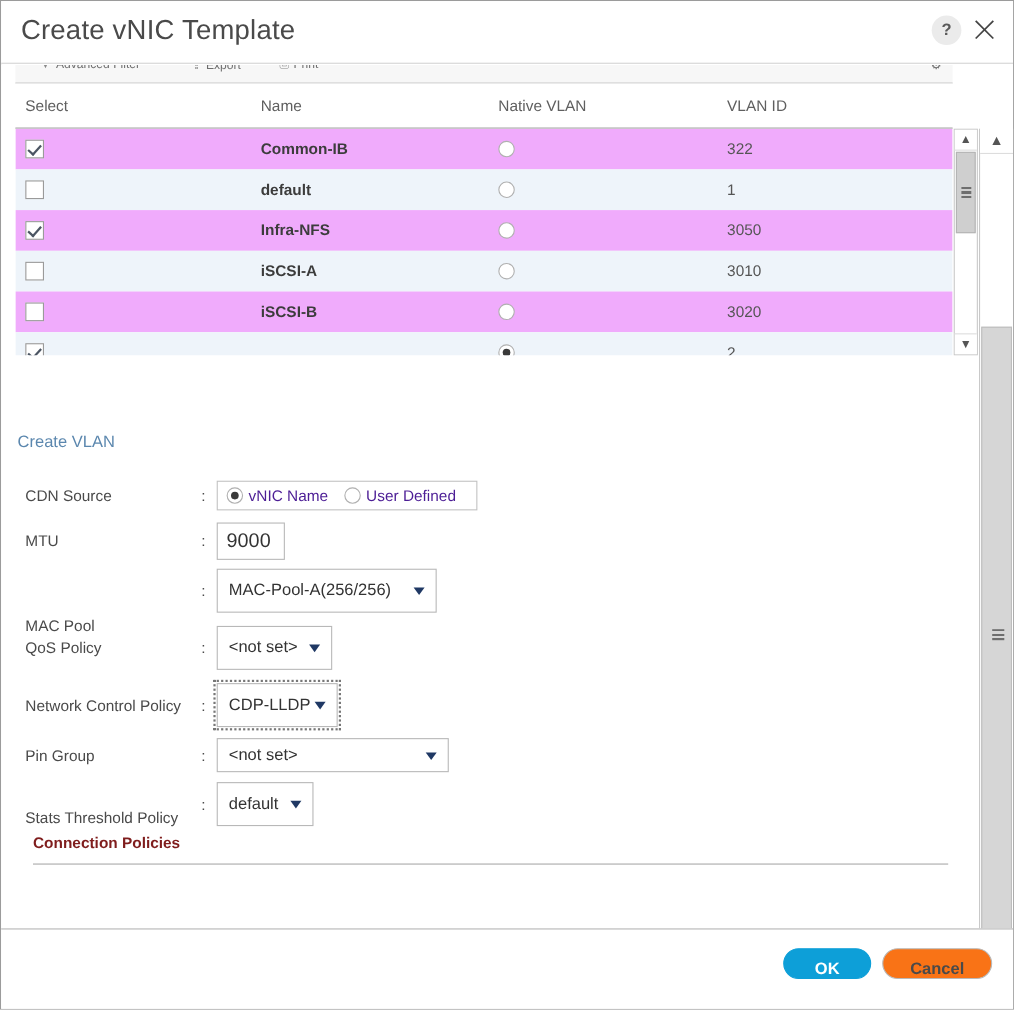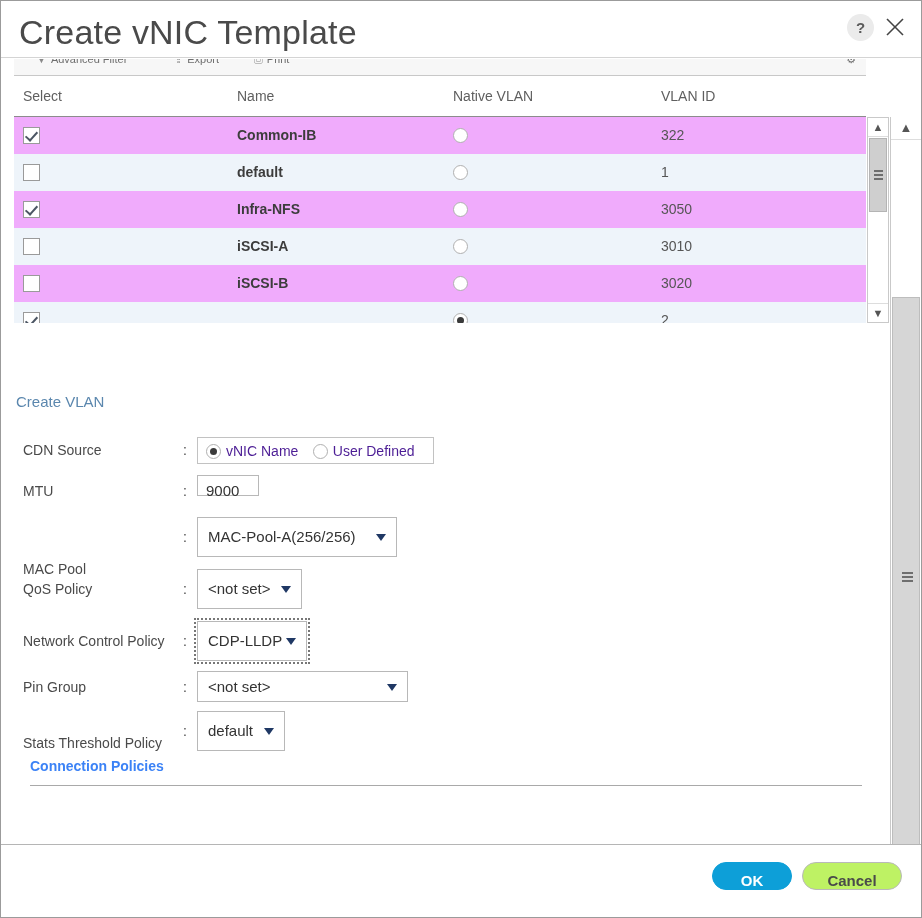--- a/index.html
+++ b/index.html
@@ -27,21 +27,21 @@
     position: relative;
     height: 57px;
     box-sizing: border-box;
     background: #ffffff;
     border-bottom: 1px solid #d4d4d4;
   }
   .dialog-title {
     position: absolute;
     left: 18px;
     top: 12px;
-    font-size: 34px;
+    font-size: 25px;
     color: #4a4a4a;
     letter-spacing: .2px;
     white-space: nowrap;
   }
   .help-icon {
     position: absolute;
     right: 47px;
     top: 13px;
     width: 27px;
     height: 27px;
@@ -317,25 +317,25 @@
     margin-right: 10px;
     cursor: pointer;
   }
   .radio-opt .radio { margin-right: 5px; }
 
   .text-input {
     position: absolute;
     box-sizing: border-box;
     border: 1px solid #b8b8b8;
     background: #ffffff;
-    font-size: 15px;
+    font-size: 18px;
     color: #333333;
     padding: 0 8px;
     line-height: 30px;
-    height: 21px;
+    height: 34px;
     font-family: "Liberation Sans", sans-serif;
   }
 
   .dropdown {
     position: absolute;
     box-sizing: border-box;
     border: 1px solid #b8b8b8;
     background: #ffffff;
     height: 40px;
     cursor: pointer;
@@ -364,21 +364,21 @@
     border-top: 7px solid #1f3864;
   }
   .dd-arrow.right { right: 10px; }
 
   
   .section-title {
     position: absolute;
     left: 29px;
     font-size: 14px;
     font-weight: bold;
-    color: #3b82f6;
+    color: #7f1d1d;
   }
   .section-rule {
     position: absolute;
     left: 29px;
     width: 832px;
     height: 1px;
     background: #a9a9a9;
   }
   .conn-radios {
     position: absolute;
@@ -441,21 +441,21 @@
   .btn-ok {
     right: 131px;
     width: 80px;
     background: #0d9fd8;
     color: #ffffff;
     border: 1px solid #0d9fd8;
   }
   .btn-cancel {
     right: 21px;
     width: 100px;
-    background: #bef264;
+    background: #f97316;
     color: #4a4a4a;
     border: 1px solid #b9b9b9;
   }
 </style>
 </head>
 <body>
 
 <div id="dialog">
 
   <div class="titlebar">

